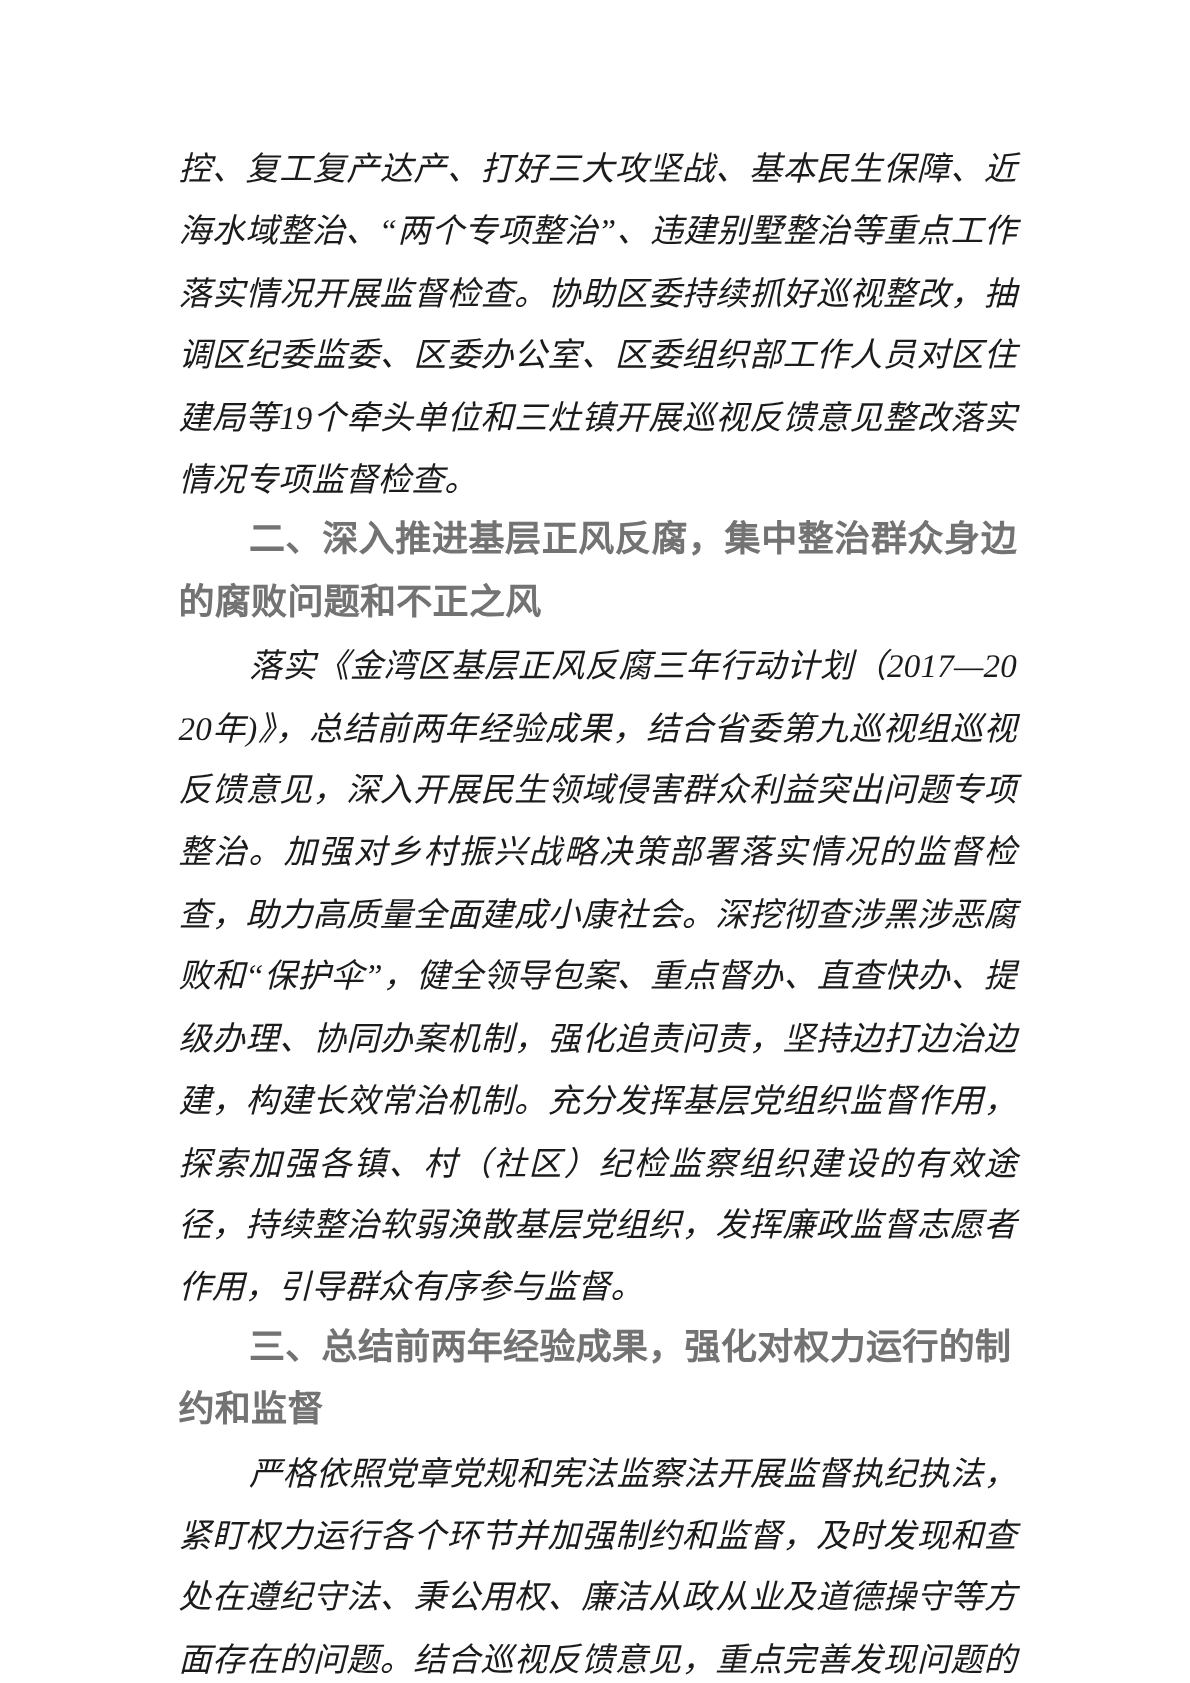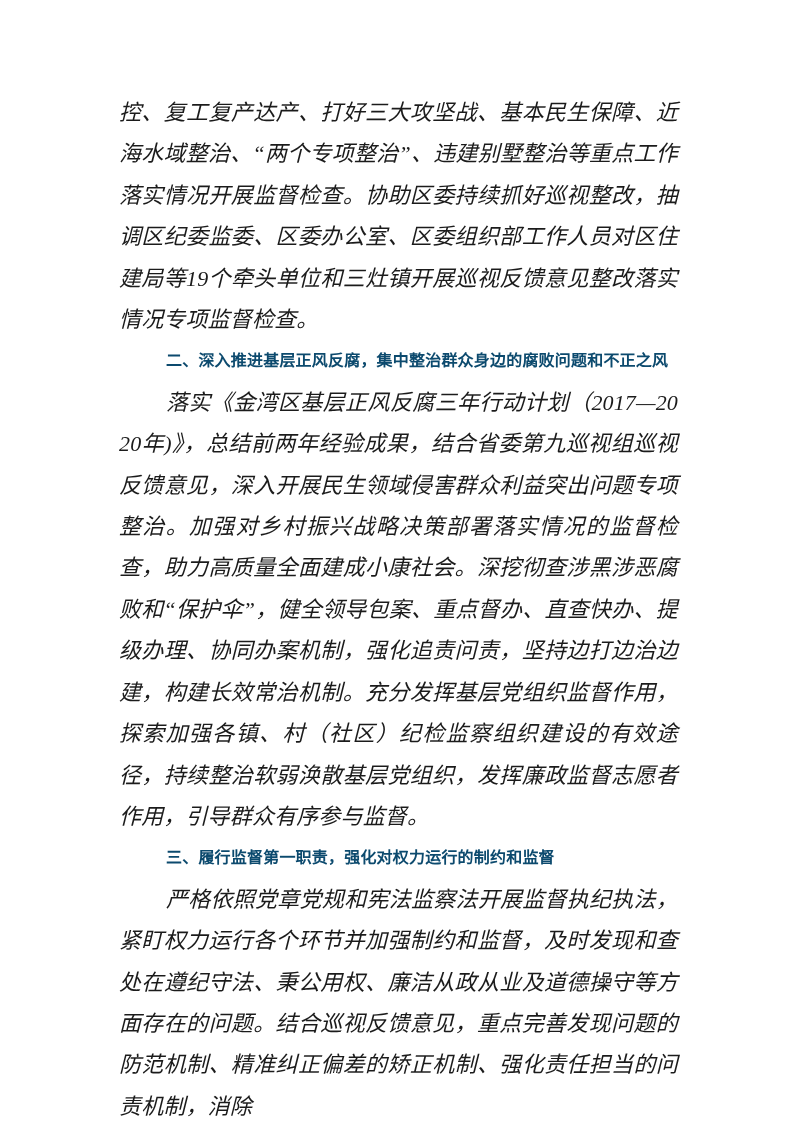--- a/index.html
+++ b/index.html
@@ -42,25 +42,25 @@
     -webkit-font-smoothing: antialiased;
   }
 
   
   .para.continued {
     text-indent: 0;
   }
 
   
   .heading {
-    font-family: Liberation Sans, sans-serif;
-    font-size: 16px;
+    font-family: Liberation Serif, serif;
+    font-size: 24px;
     line-height: 41.4px;
     font-weight: bold;
-    color: #0c4a6e;
+    color: #737373;
     text-align: justify;
     text-justify: inter-character;
     text-indent: 47px;
     margin: 0;
     letter-spacing: 0.2px;
     word-break: break-all;
   }
 
   
   .heading.single-line {
@@ -77,19 +77,19 @@
 <div class="page">
 
   <div class="text-block">
 
     <p class="para continued">控、复工复产达产、打好三大攻坚战、基本民生保障、近海水域整治、“两个专项整治”、违建别墅整治等重点工作落实情况开展监督检查。协助区委持续抓好巡视整改，抽调区纪委监委、区委办公室、区委组织部工作人员对区住建局等19个牵头单位和三灶镇开展巡视反馈意见整改落实情况专项监督检查。</p>
 
     <p class="heading">二、深入推进基层正风反腐，集中整治群众身边的腐败问题和不正之风</p>
 
     <p class="para">落实《金湾区基层正风反腐三年行动计划（2017—2020年)》，总结前两年经验成果，结合省委第九巡视组巡视反馈意见，深入开展民生领域侵害群众利益突出问题专项整治。加强对乡村振兴战略决策部署落实情况的监督检查，助力高质量全面建成小康社会。深挖彻查涉黑涉恶腐败和“保护伞”，健全领导包案、重点督办、直查快办、提级办理、协同办案机制，强化追责问责，坚持边打边治边建，构建长效常治机制。充分发挥基层党组织监督作用，探索加强各镇、村（社区）纪检监察组织建设的有效途径，持续整治软弱涣散基层党组织，发挥廉政监督志愿者作用，引导群众有序参与监督。</p>
 
-    <p class="heading single-line">三、履行监督第一职责，强化对权力运行的制约和监督</p>
+    <p class="heading single-line">三、总结前两年经验成果，强化对权力运行的制约和监督</p>
 
     <p class="para last-line-natural">严格依照党章党规和宪法监察法开展监督执纪执法，紧盯权力运行各个环节并加强制约和监督，及时发现和查处在遵纪守法、秉公用权、廉洁从政从业及道德操守等方面存在的问题。结合巡视反馈意见，重点完善发现问题的防范机制、精准纠正偏差的矫正机制、强化责任担当的问责机制，消除</p>
 
   </div>
 
 </div>
 
 </body></html>

